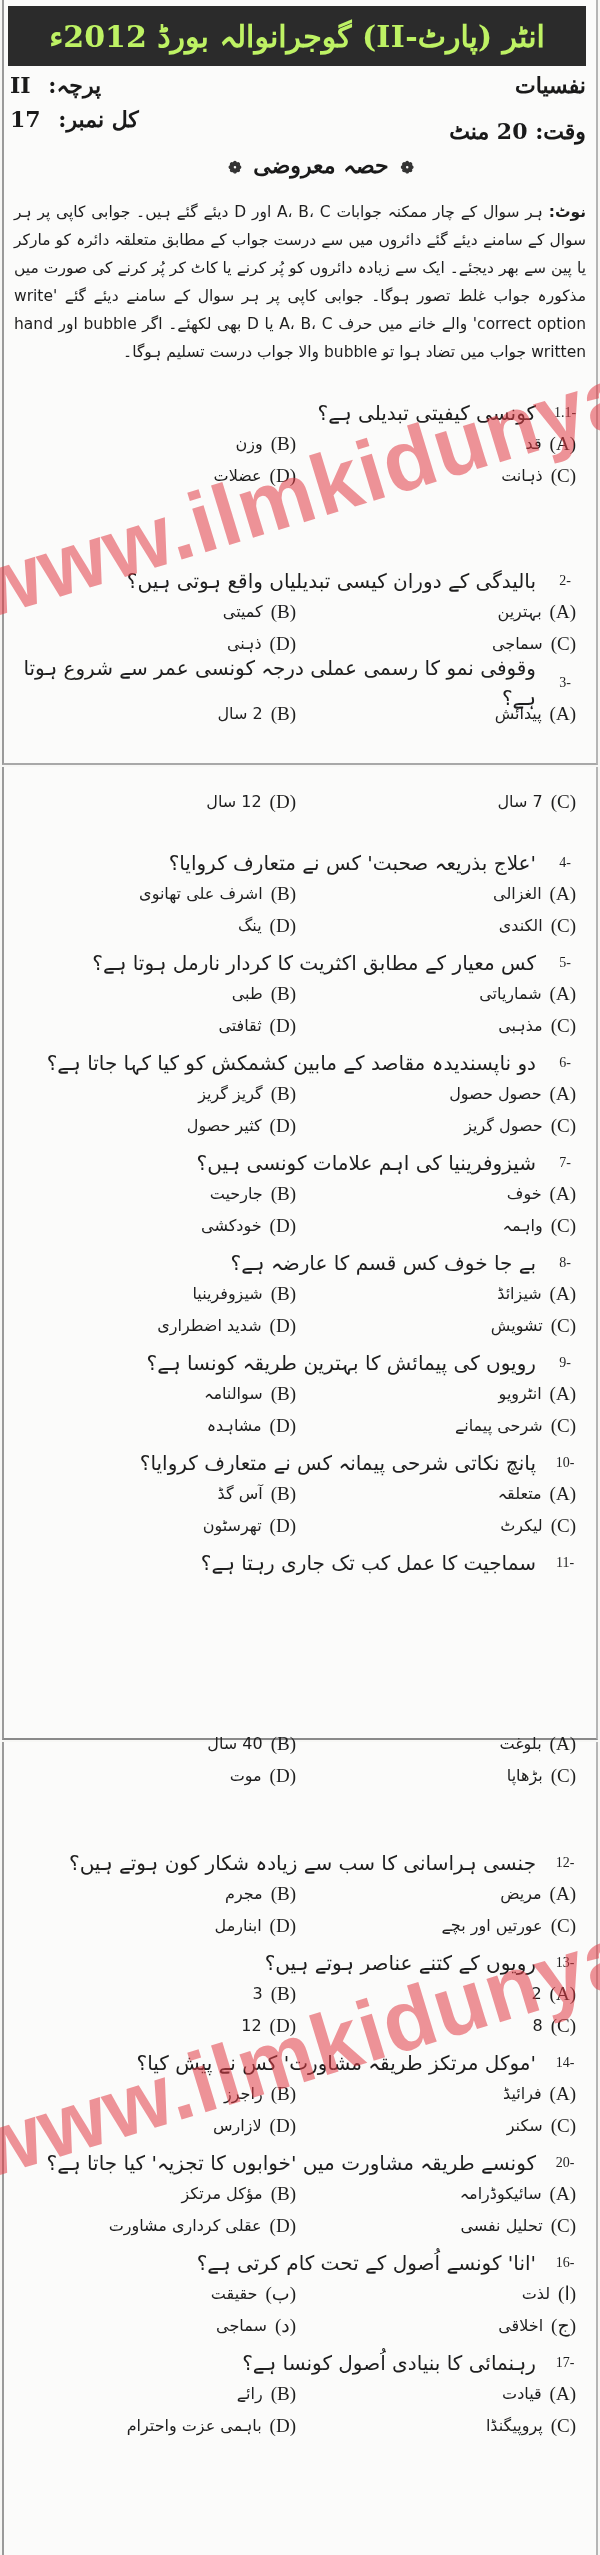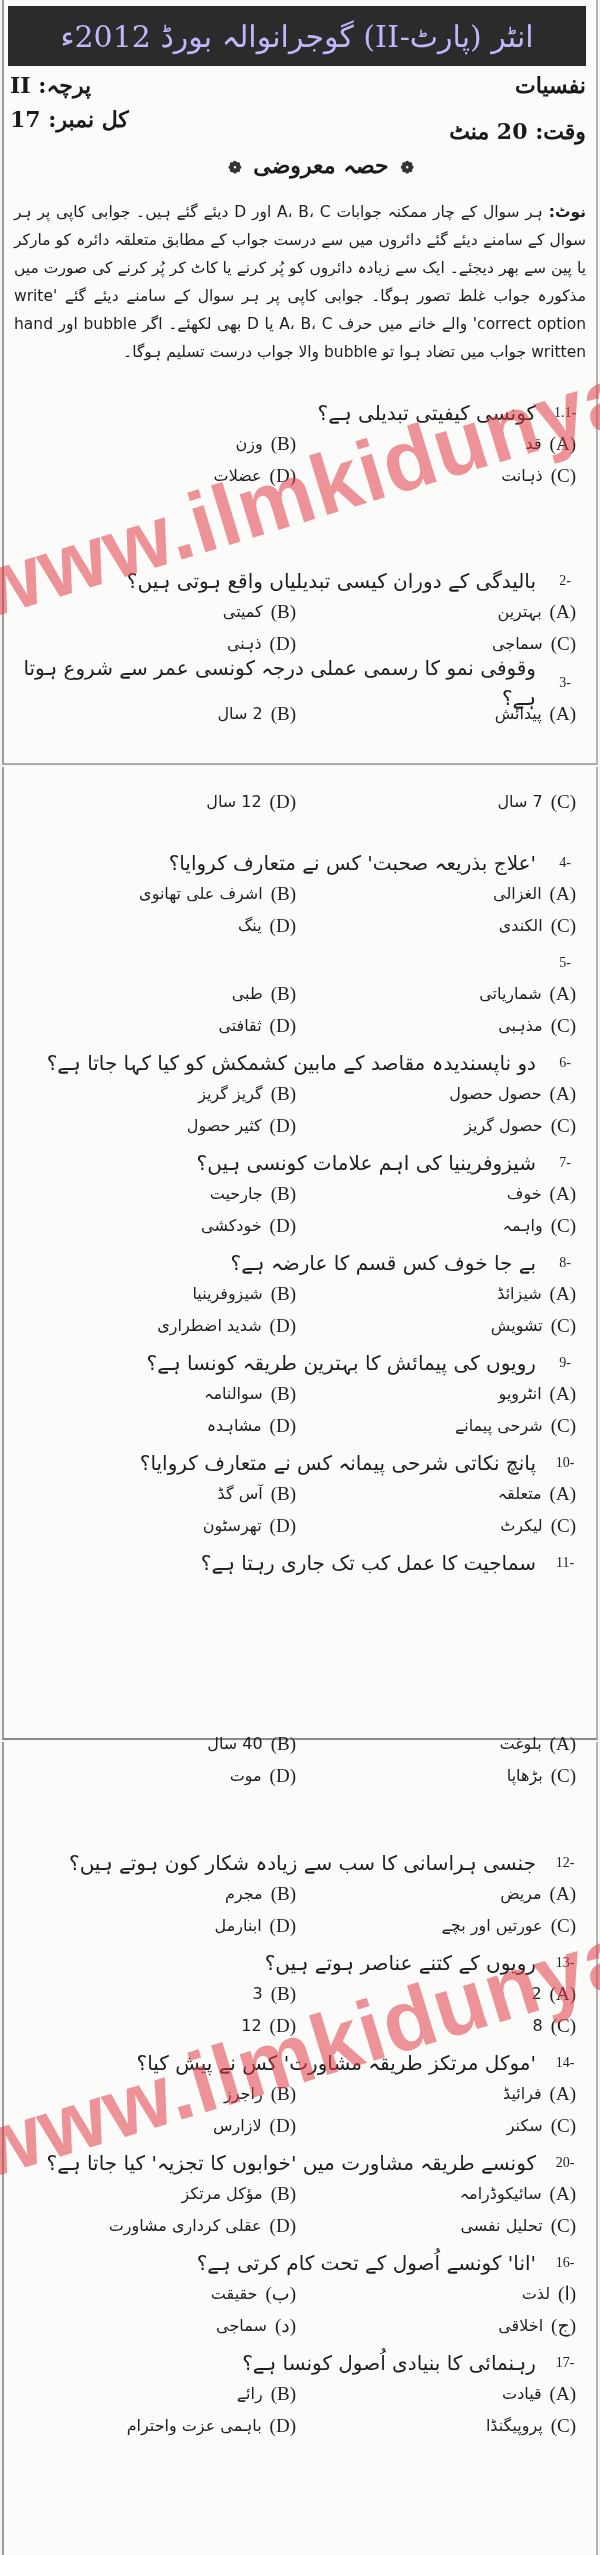--- a/index.html
+++ b/index.html
@@ -4,27 +4,27 @@
   <style>
     * { box-sizing: border-box; margin: 0; padding: 0; }
     html, body { width: 600px; height: 2555px; background: #ffffff; overflow: hidden; }
     body { font-family: "DejaVu Sans", sans-serif; color: #1a1a1a; position: relative; }
     .page { position: absolute; left: 0; top: 0; width: 600px; height: 2555px; background: #f7f7f5; }
     .panel { position: absolute; left: 2px; width: 596px; background: #fbfbfa; border-left: 2px solid #9a9a9a; border-right: 2px solid #b5b5b5; }
     .panel-1 { top: 0; height: 765px; border-bottom: 2px solid #a8a8a8; }
     .panel-2 { top: 767px; height: 973px; border-bottom: 2px solid #8a8a8a; }
     .panel-3 { top: 1742px; height: 813px; }
     .title-bar { position: absolute; left: 8px; top: 6px; width: 578px; height: 60px; background: #2b2b2b; display: flex; align-items: center; justify-content: center; direction: rtl; }
-    .title-text { color: #c4b5fd; font-family: "DejaVu Serif", serif; font-size: 30px; font-weight: normal; letter-spacing: 0.5px; }
+    .title-text { color: #bef264; font-family: "DejaVu Serif", serif; font-size: 30px; font-weight: bold; letter-spacing: 0.5px; }
     .hdr { position: absolute; direction: rtl; font-family: "DejaVu Serif", serif; font-weight: bold; font-size: 22px; color: #1a1a1a; }
     .hdr-subject { right: 14px; top: 72px; }
     .hdr-time { right: 14px; top: 118px; margin-left: 39px; }
     .hdr-paper { left: 10px; top: 72px; direction: ltr; }
     .hdr-marks { left: 10px; top: 106px; direction: ltr; }
-    .hdr .lbl { direction: rtl; unicode-bidi: embed; }
+    .hdr .lbl { direction: rtl; unicode-bidi: embed; margin-left: 10px; }
     .section-head { position: absolute; left: 0; width: 600px; top: 152px; text-align: center; direction: rtl; font-family: "DejaVu Serif", serif; font-size: 22px; font-weight: bold; color: #1a1a1a; padding-left: 42px; }
     .section-head .orn { font-size: 16px; color: #333; margin: 0 4px; }
     .note { position: absolute; right: 14px; top: 198px; width: 572px; direction: rtl; text-align: justify; font-family: "DejaVu Sans", sans-serif; font-size: 15.5px; line-height: 28px; color: #1e1e1e; }
     .note .note-label { font-weight: bold; }
     .q { position: absolute; right: 14px; width: 572px; direction: rtl; font-size: 16px; color: #1e1e1e; }
     .q-line { height: 30px; line-height: 30px; display: flex; flex-direction: row; align-items: center; }
     .q-num { font-family: "Liberation Serif", serif; font-size: 14px; direction: ltr; unicode-bidi: embed; min-width: 42px; text-align: center; margin-left: 8px; }
     .q-text { font-family: "DejaVu Sans", sans-serif; font-size: 20px; }
     .opt-row { height: 32px; line-height: 32px; display: flex; flex-direction: row; padding-right: 10px; }
     .opt { width: 280px; display: flex; flex-direction: row; align-items: center; }
@@ -173,20 +173,21 @@
           </div>
           <div class="opt">
             <span class="opt-key">(D)</span>
             <span class="opt-val">ینگ</span>
           </div>
         </div>
       </div>
       <div class="q" style="top: 948px;">
         <div class="q-line">
           <span class="q-num">5-</span>
+          <span class="q-text">کس معیار کے مطابق اکثریت کا کردار نارمل ہوتا ہے؟</span>
         </div>
         <div class="opt-row">
           <div class="opt">
             <span class="opt-key">(A)</span>
             <span class="opt-val">شماریاتی</span>
           </div>
           <div class="opt">
             <span class="opt-key">(B)</span>
             <span class="opt-val">طبی</span>
           </div>

